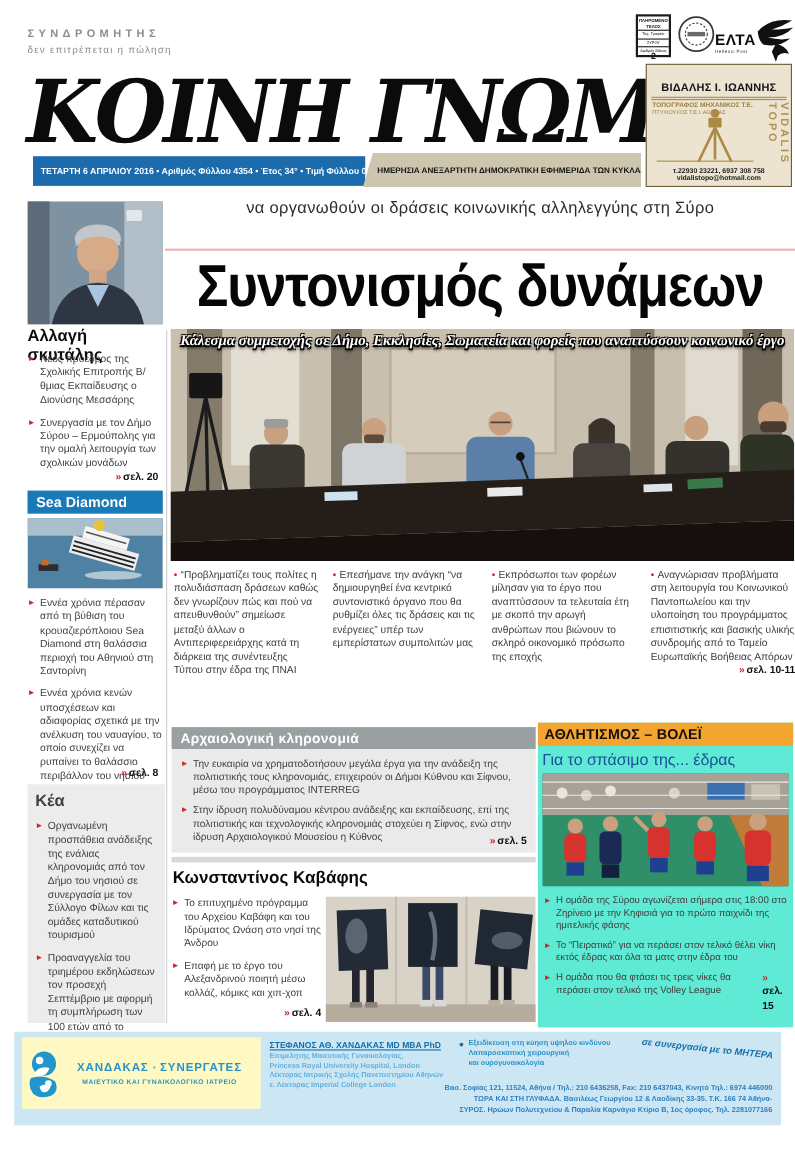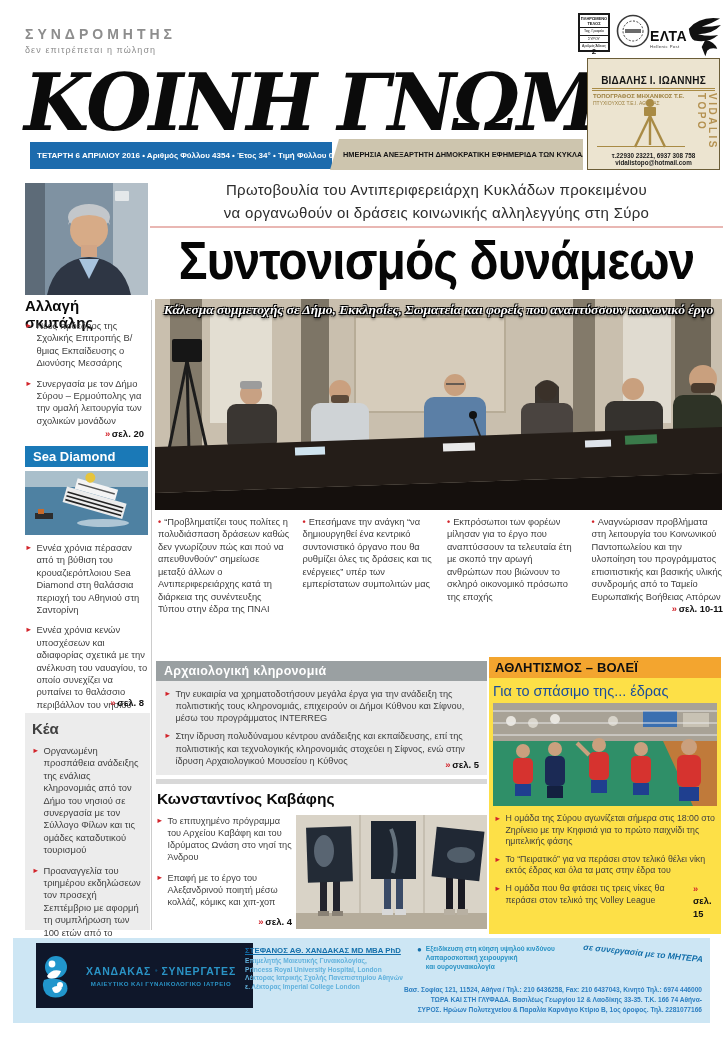--- a/index.html
+++ b/index.html
@@ -2,21 +2,21 @@
 <html><head>
 <meta charset="utf-8">
 <style>
   * { margin:0; padding:0; box-sizing:border-box; }
   html,body { background:#ffffff; }
   #page { position:relative; width:723px; height:1049px; background:#fff;
           font-family:"Liberation Sans", sans-serif; overflow:hidden; color:#222; }
 
   
   .subscriber { position:absolute; left:25px; top:26px; color:#8d8d8d; }
-  .sub1 { font-size:14px; font-weight:bold; letter-spacing:4px; }
+  .sub1 { font-size:10px; font-weight:bold; letter-spacing:4px; }
   .sub2 { font-size:9px; letter-spacing:1.1px; margin-top:3px; }
 
   .stampbox { position:absolute; left:578px; top:13px; width:32px; height:39px;
               border:2px solid #1a1a1a; background:#fff; text-align:center; color:#111; }
   .stampbox .t { font-size:4px; font-weight:bold; line-height:1.25; border-bottom:1px solid #1a1a1a; padding:1px 0; }
   .stampbox .m { font-size:3.5px; line-height:1.3; border-bottom:1px solid #1a1a1a; padding:1px 0; }
   .stampbox .p { font-size:3.5px; line-height:1.2; padding-top:1px; }
   .stampbox .n { font-size:8px; font-weight:bold; line-height:1; }
 
   .roundstamp { position:absolute; left:616px; top:14px; }
@@ -101,31 +101,31 @@
   .arch-pref { margin-top:-14px; }
 
   .kav { position:absolute; left:156px; top:779px; width:331px; }
   .kav-top { height:5px; background:#d8d8d8; }
   .kav-title { font-size:15.5px; font-weight:bold; color:#0a0a0a; margin:6px 0 7px 1px; }
   .kav-flex { display:flex; }
   .kav-left { width:136px; }
   .kav-left .ab { font-size:9.2px; }
   .kav-photo { width:191px; height:114px; margin-left:4px; flex:0 0 auto; }
 
-  .sports { position:absolute; left:489px; top:657px; width:232px; height:277px; background:#fde047; }
+  .sports { position:absolute; left:489px; top:657px; width:232px; height:277px; background:#5eead4; }
   .sp-h { height:21px; background:#f3a52f; color:#101010; font-weight:bold; font-size:13px;
           line-height:21px; padding-left:6px; letter-spacing:0.2px; }
   .sp-title { font-size:14.5px; font-weight:normal; color:#1b4e9b; margin:5px 0 4px 4px; }
   .sp-photo { display:block; width:224px; height:103px; margin-left:4px; }
   .sp-b { padding:7px 5px 0 5px; }
   .sp-b .ab { font-size:8.8px; margin-bottom:6px; }
 
   
   .bottomad { position:absolute; left:13px; top:938px; width:697px; height:85px; background:#cde6f4; }
-  .logobox { position:absolute; left:23px; top:5px; width:217px; height:65px; background:#0f172a;
+  .logobox { position:absolute; left:7px; top:5px; width:217px; height:65px; background:#fef9c3;
              display:flex; align-items:center; }
   .logo-txt { margin-left:10px; text-align:center; color:#2a93c5; width:150px; }
   .brand-line { font-size:10.5px; font-weight:bold; letter-spacing:0.8px; display:flex;
                 align-items:center; justify-content:center; gap:4px; }
   .brand-sub { font-size:6.1px; letter-spacing:0.5px; margin-top:3px; font-weight:bold; }
   .doctor { position:absolute; left:232px; top:8px; width:162px; }
   .doc-name { font-size:7.8px; font-weight:bold; color:#1470ab;text-decoration:underline; }
   .doc-cred { font-size:6.6px; color:#62b2dd; font-weight:bold; line-height:1.32; margin-top:2px; }
   .spec { position:absolute; left:404px; top:7px; width:168px; display:flex; }
   .spec .dt { color:#1470ab; font-size:8px; margin-right:4px; }
@@ -189,21 +189,20 @@
         <line x1="28" y1="21" x2="28" y2="50"></line>
       </g>
     </svg>
     <div class="v-vert">VIDALIS TOPO</div>
     <div class="v-line"></div>
     <div class="v-phone">τ.22930 23221, 6937 308 758</div>
     <div class="v-email">vidalistopo@hotmail.com</div>
   </div>
 
   <div class="kicker">
-    <div>Πρωτοβουλία του Αντιπεριφερειάρχη Κυκλάδων προκειμένου</div>
     <div>να οργανωθούν οι δράσεις κοινωνικής αλληλεγγύης στη Σύρο</div>
   </div>
   <div class="redrule"></div>
   <h1 class="headline">Συντονισμός δυνάμεων</h1>
 
   <div class="mainphoto">
     <svg width="567" height="211" viewBox="0 0 567 211" preserveAspectRatio="none">
       <rect width="567" height="211" fill="#c9bfae"></rect>
       <rect x="55" y="12" width="62" height="112" fill="#e3ded2"></rect>
       <rect x="468" y="12" width="48" height="112" fill="#e0dbd0"></rect>

